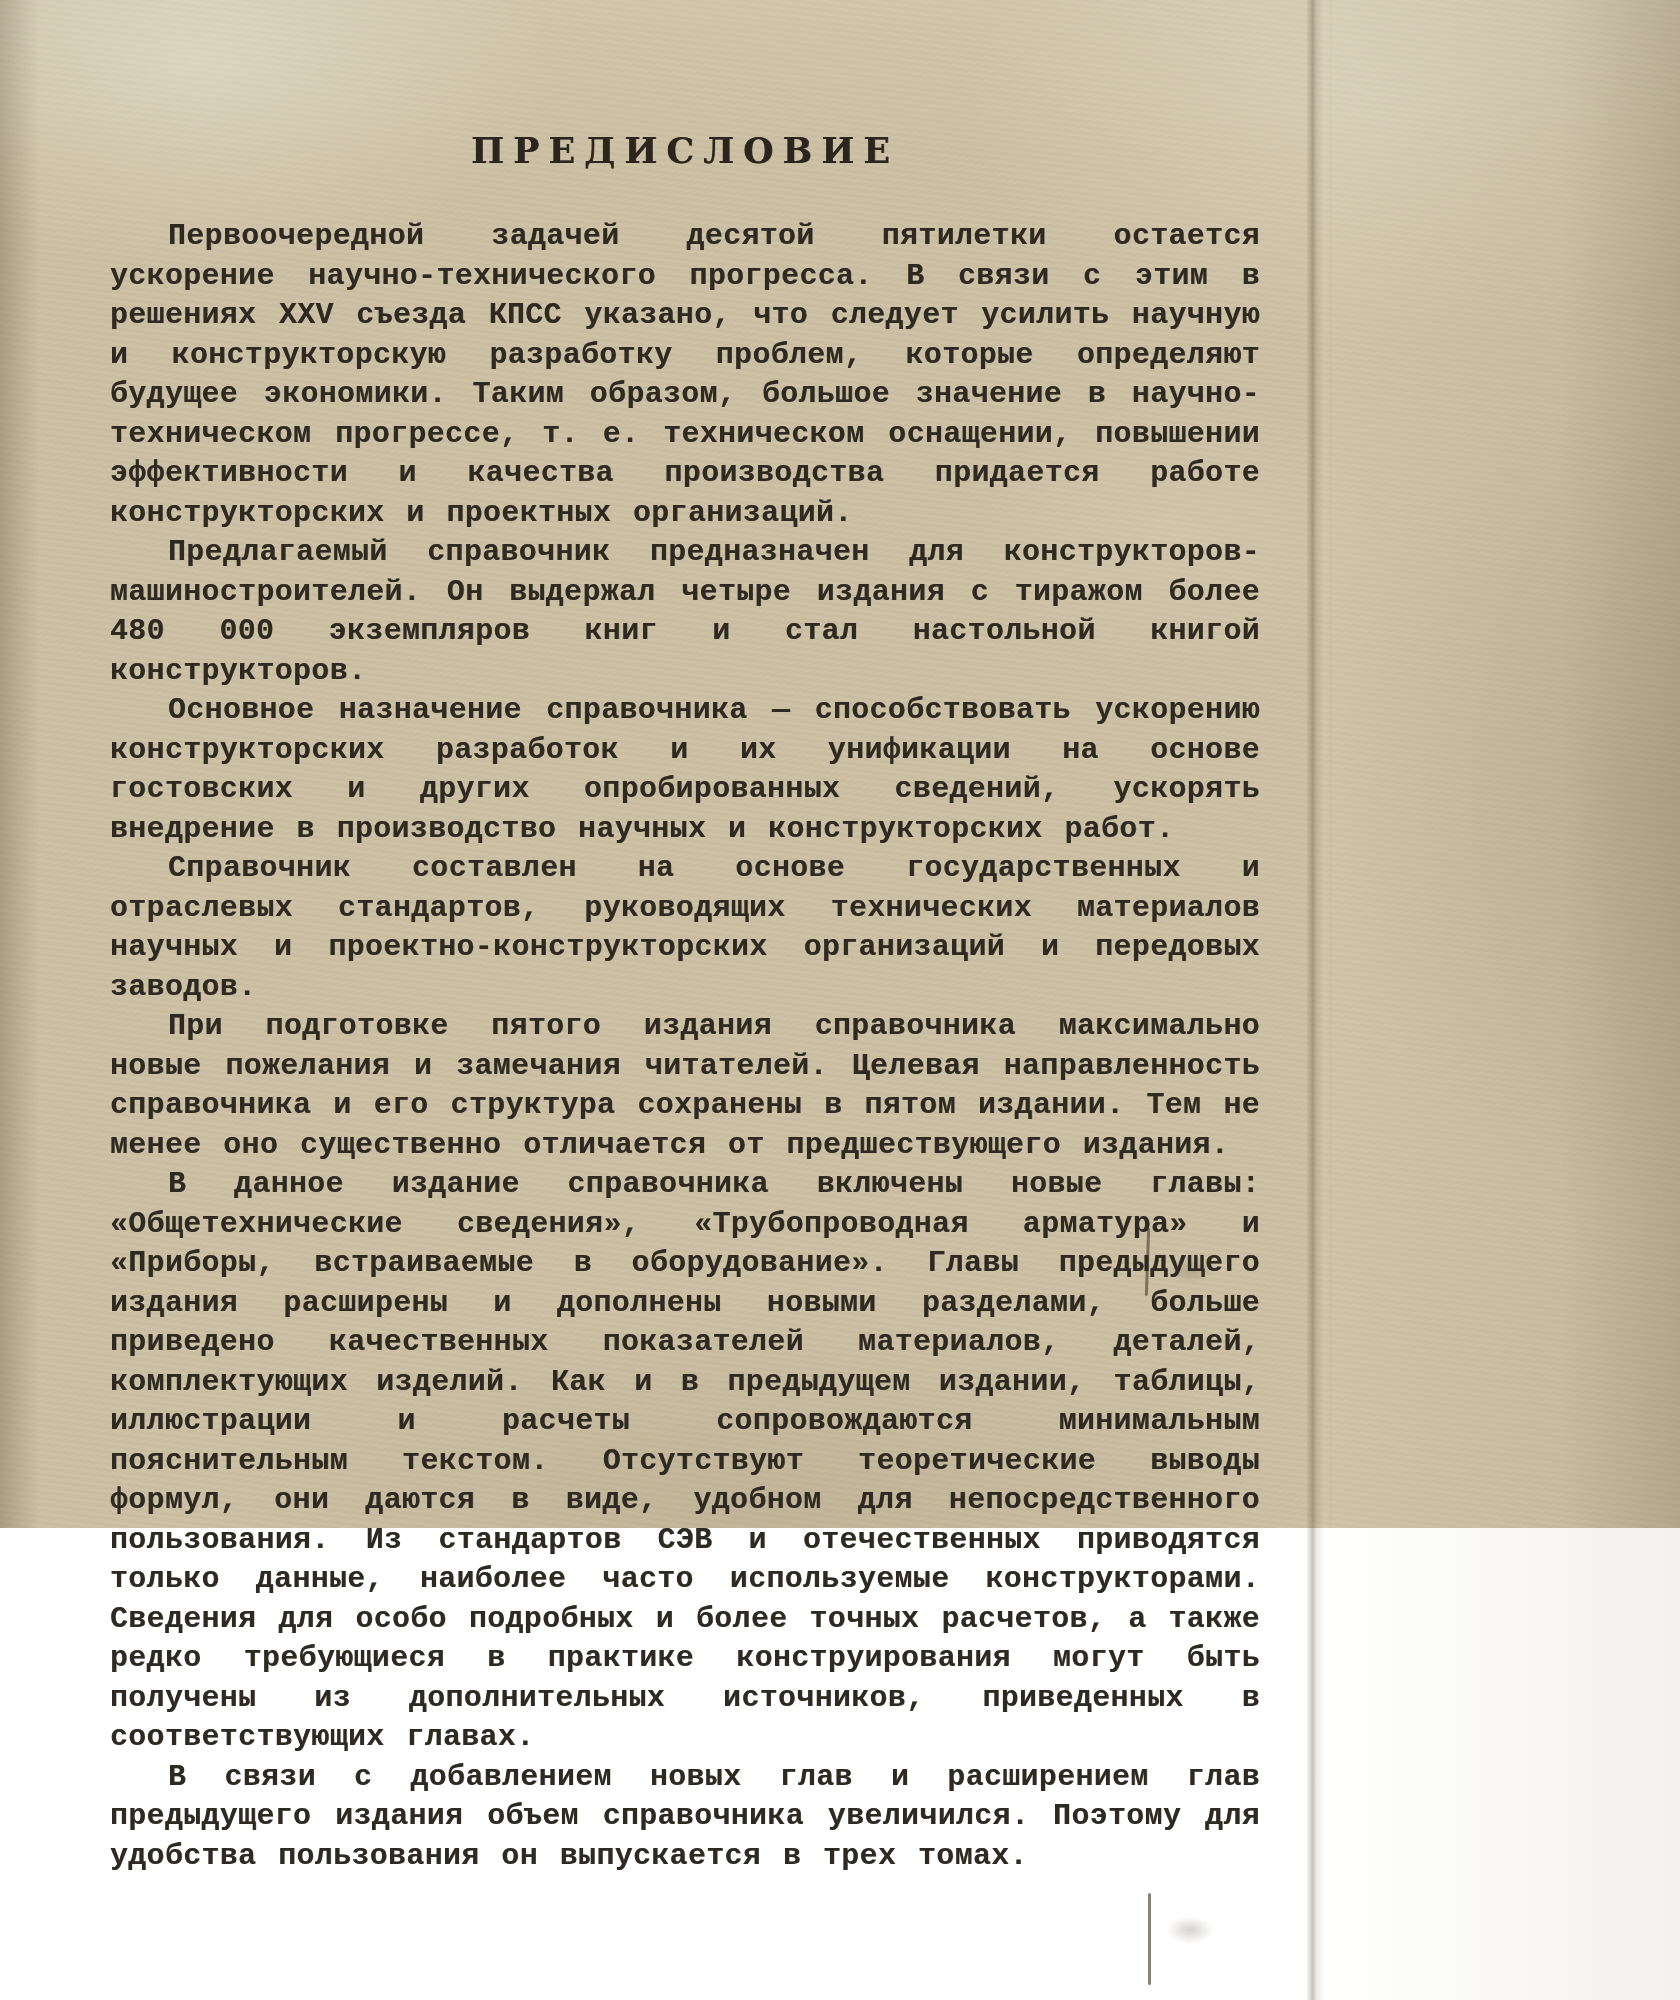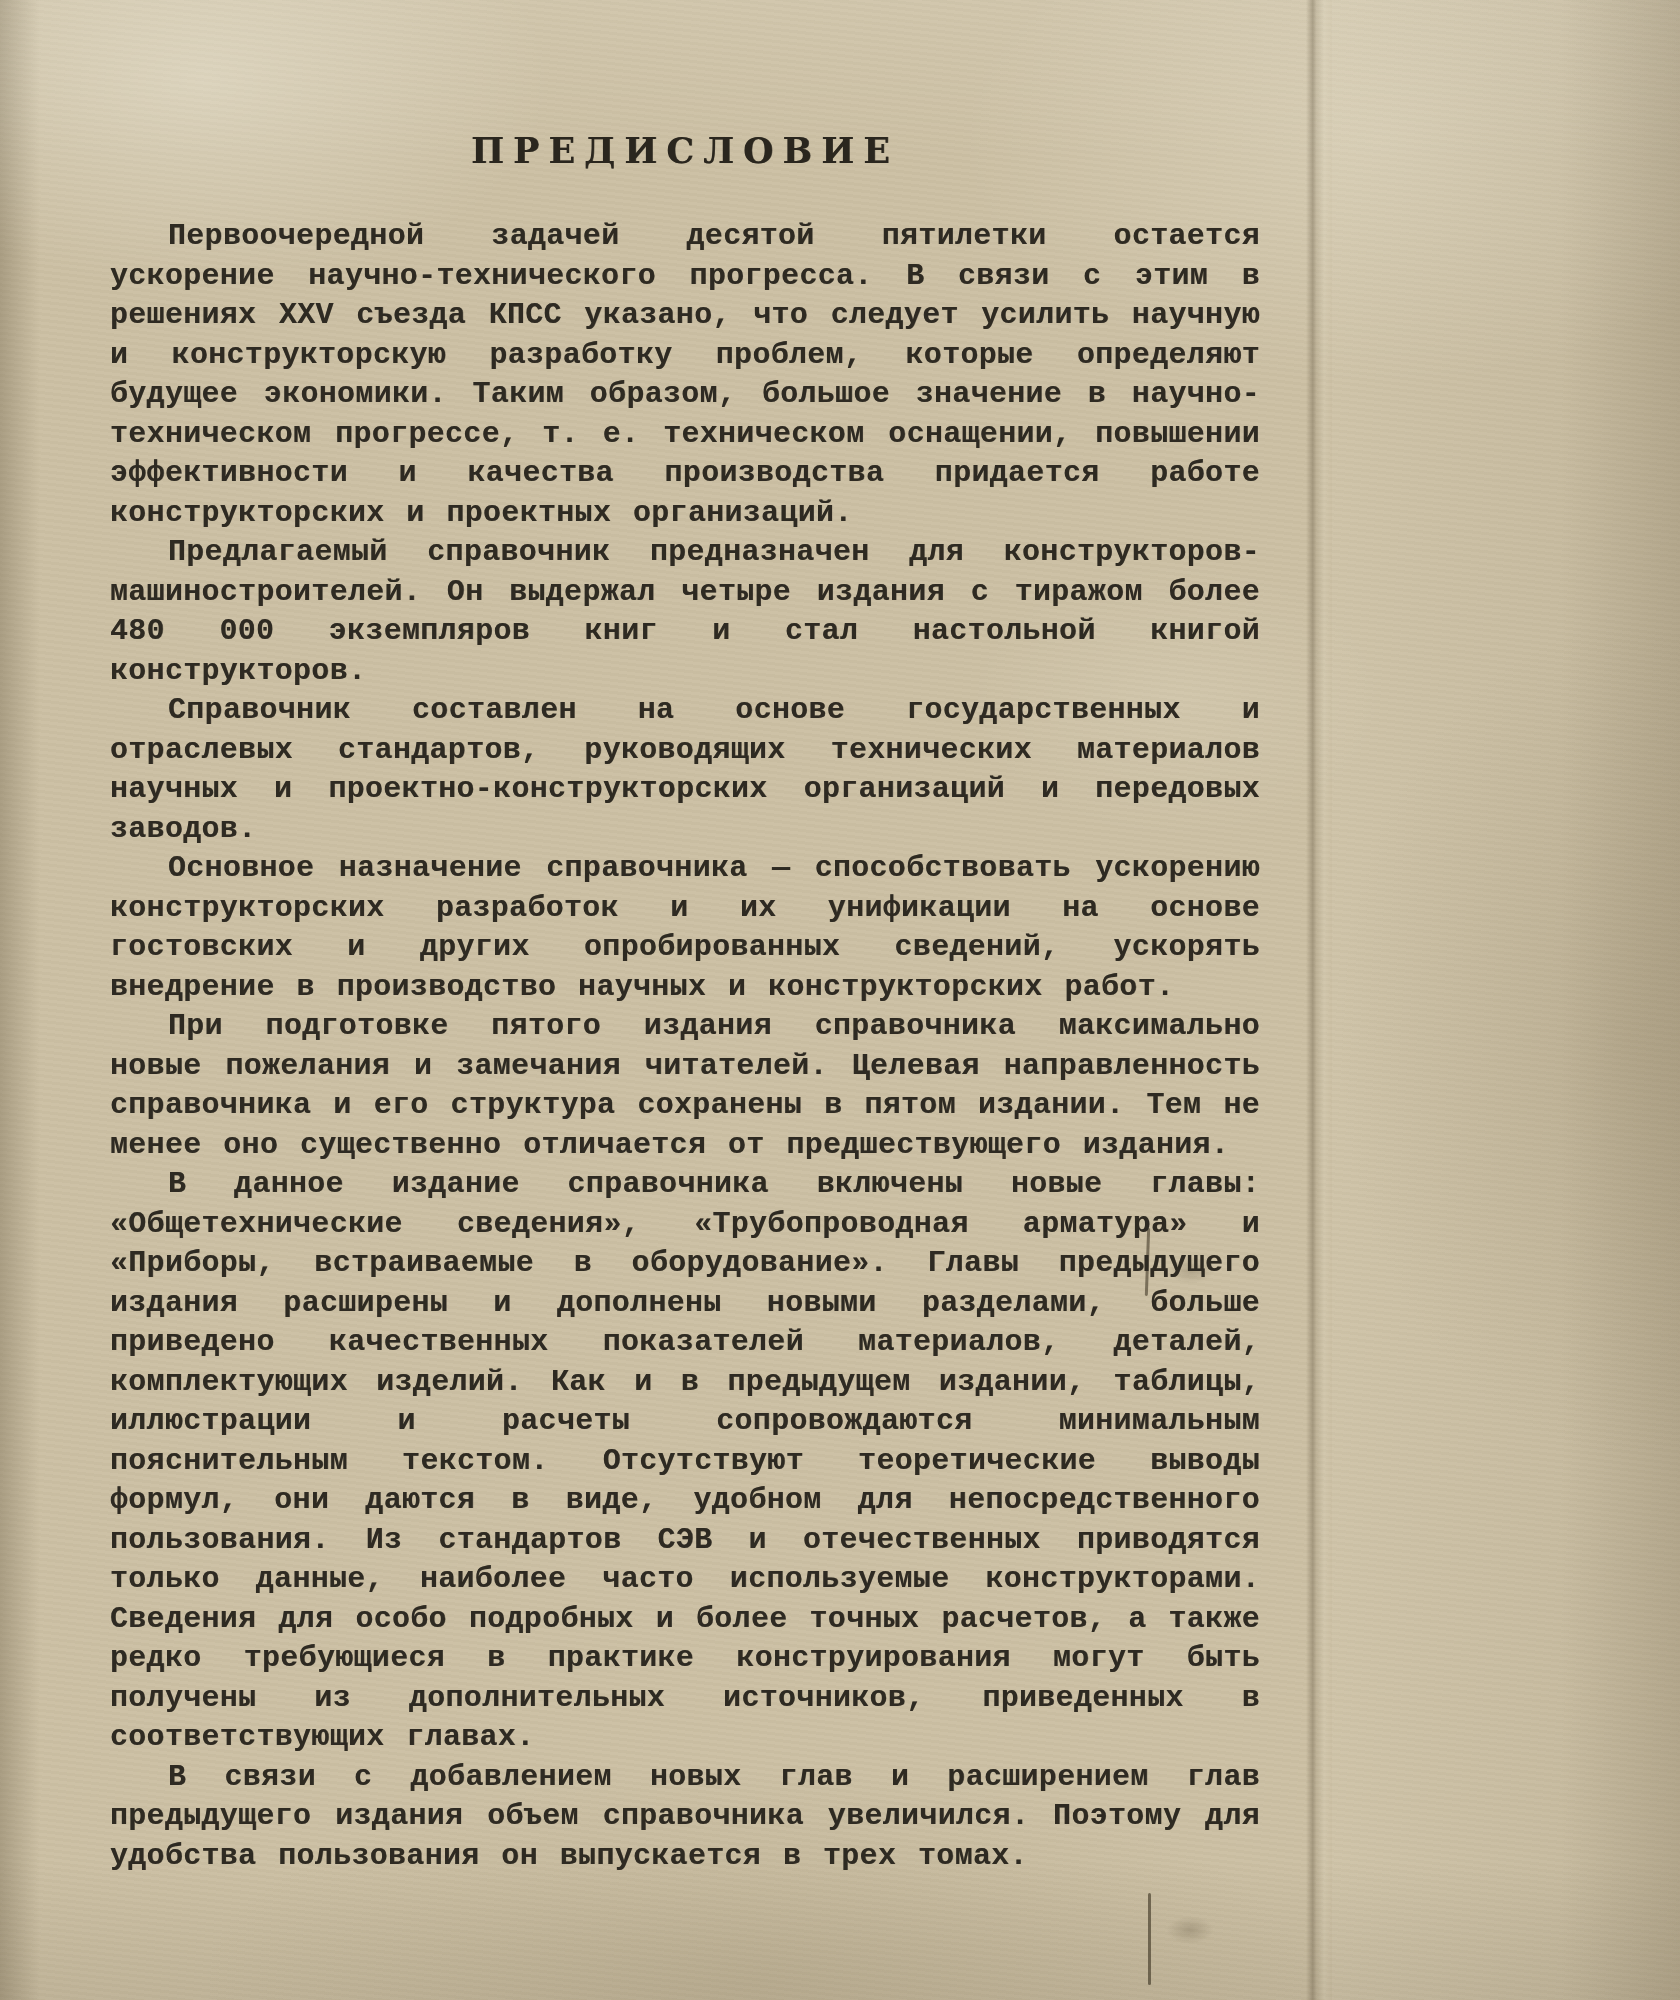--- a/index.html
+++ b/index.html
@@ -6,21 +6,21 @@
     margin: 0;
     padding: 0;
     width: 1680px;
     height: 2000px;
     overflow: hidden;
   }
 
   .paper {
     position: relative;
     width: 1680px;
-    height: 2000px;
+    height: 1528px;
     background:
       radial-gradient(ellipse 500px 300px at 12% 4%, rgba(255,255,244,0.28), transparent 70%),
       radial-gradient(ellipse 600px 350px at 82% 7%, rgba(255,252,238,0.20), transparent 70%),
       radial-gradient(ellipse 420px 600px at 97% 52%, rgba(118,102,72,0.14), transparent 70%),
       radial-gradient(ellipse 800px 300px at 45% 99%, rgba(110,95,65,0.12), transparent 70%),
       radial-gradient(ellipse 300px 200px at 70% 35%, rgba(255,255,240,0.10), transparent 70%),
       linear-gradient(90deg, rgba(80,68,45,0.28) 0px, rgba(80,68,45,0.0) 40px, rgba(0,0,0,0) 1560px, rgba(90,78,55,0.16) 1680px),
       linear-gradient(180deg, rgba(255,255,245,0.10) 0px, rgba(0,0,0,0) 160px, rgba(0,0,0,0) 1860px, rgba(80,68,45,0.10) 2000px),
       repeating-linear-gradient(7deg, rgba(255,255,255,0.018) 0 3px, rgba(40,32,18,0.018) 3px 6px),
       #ccc0a4;
@@ -130,21 +130,21 @@
   <div class="crease-right"></div>
   <div class="margin-mark-1"></div>
   <div class="margin-mark-2"></div>
   <div class="smudge-1"></div>
   <div class="smudge-2"></div>
 
   <div class="content">
     <h1 class="title">ПРЕДИСЛОВИЕ</h1>
     <p class="para">Первоочередной задачей десятой пятилетки остается ускорение научно-технического прогресса. В связи с этим в решениях XXV съезда КПСС указано, что следует усилить научную и конструкторскую разработку проблем, которые определяют будущее экономики. Таким образом, большое значение в научно-техническом прогрессе, т. е. техническом оснащении, повышении эффективности и качества производства придается работе конструкторских и проектных организаций.</p>
     <p class="para">Предлагаемый справочник предназначен для конструкторов-машиностроителей. Он выдержал четыре издания с тиражом более 480&nbsp;000 экземпляров книг и стал настольной книгой конструкторов.</p>
+    <p class="para">Основное назначение справочника — способствовать ускорению конструкторских разработок и их унификации на основе гостовских и других опробированных сведений, ускорять внедрение в производство научных и конструкторских работ.</p>
     <p class="para">Справочник составлен на основе государственных и отраслевых стандартов, руководящих технических материалов научных и проектно-конструкторских организаций и передовых заводов.</p>
-    <p class="para">Основное назначение справочника — способствовать ускорению конструкторских разработок и их унификации на основе гостовских и других опробированных сведений, ускорять внедрение в производство научных и конструкторских работ.</p>
     <p class="para">При подготовке пятого издания справочника максимально новые пожелания и замечания читателей. Целевая направленность справочника и его структура сохранены в пятом издании. Тем не менее оно существенно отличается от предшествующего издания.</p>
     <p class="para">В данное издание справочника включены новые главы: «Общетехнические сведения», «Трубопроводная арматура» и «Приборы, встраиваемые в оборудование». Главы предыдущего издания расширены и дополнены новыми разделами, больше приведено качественных показателей материалов, деталей, комплектующих изделий. Как и в предыдущем издании, таблицы, иллюстрации и расчеты сопровождаются минимальным пояснительным текстом. Отсутствуют теоретические выводы формул, они даются в виде, удобном для непосредственного пользования. Из стандартов СЭВ и отечественных приводятся только данные, наиболее часто используемые конструкторами. Сведения для особо подробных и более точных расчетов, а также редко требующиеся в практике конструирования могут быть получены из дополнительных источников, приведенных в соответствующих главах.</p>
     <p class="para">В связи с добавлением новых глав и расширением глав предыдущего издания объем справочника увеличился. Поэтому для удобства пользования он выпускается в трех томах.</p>
 
   </div>
 
 </div>
 
 </body></html>

